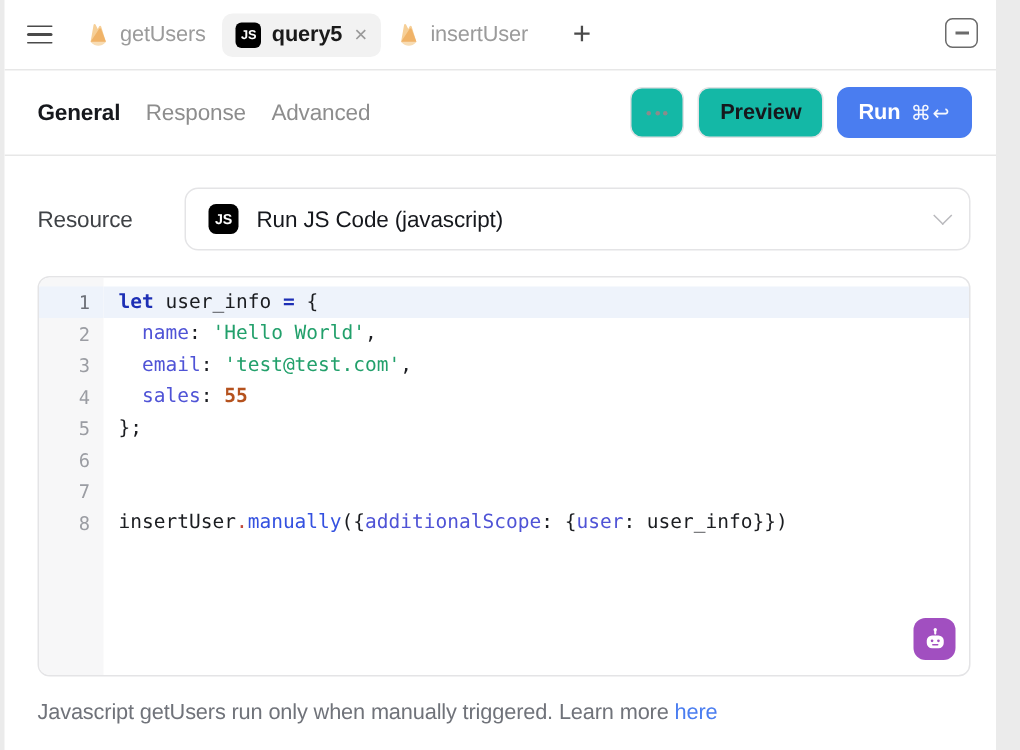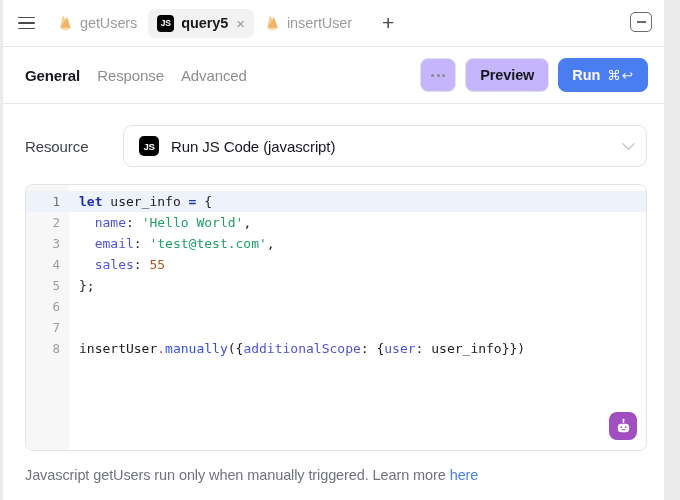--- a/index.html
+++ b/index.html
@@ -105,21 +105,21 @@
     margin-right: 17px;
     cursor: pointer;
     letter-spacing: -0.1px;
   }
   .subtab.active { color: #16181d; font-weight: 700; }
   .tb-spacer { flex: 1; }
   .btn {
     height: 34px;
     border: 1px solid #e2e2e4;
     border-radius: 8px;
-    background: #c4b5fd;
+    background: #14b8a6;
     display: flex; align-items: center; justify-content: center;
     cursor: pointer;
     font-size: 14.5px;
     font-weight: 700;
     color: #16181d;
     padding: 0 14px;
     margin-left: 9px;
     letter-spacing: -0.1px;
   }
   .btn.icon-only { width: 36px; padding: 0; }
@@ -210,21 +210,21 @@
   .cl {
     height: 21px; line-height: 21px;
     padding-left: 10px;
     white-space: pre;
   }
   .cl.active { background: #eef3fb; }
   .k-let   { color: #1d2fb5; font-weight: 700; }
   .k-plain { color: #1b1d21; }
   .k-prop  { color: #4f53d6; }
   .k-str   { color: #22a06b; }
-  .k-num   { color: #b5521e; }
+  .k-num   { color: #b5521e; font-weight: bold; }
   .k-fn    { color: #3451e0; }
   .k-dot   { color: #c24b3b; }
   .k-punc  { color: #1b1d21; }
   .bot {
     position: absolute;
     right: 9px; bottom: 10px;
     width: 28px; height: 28px;
     border-radius: 8px;
     background: #a14fc0;
     display: flex; align-items: center; justify-content: center;

